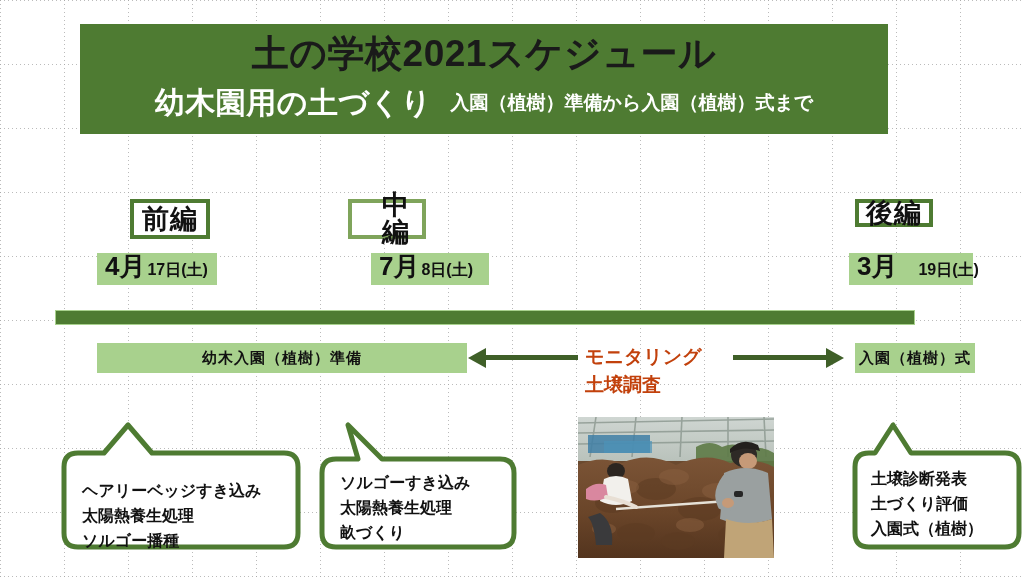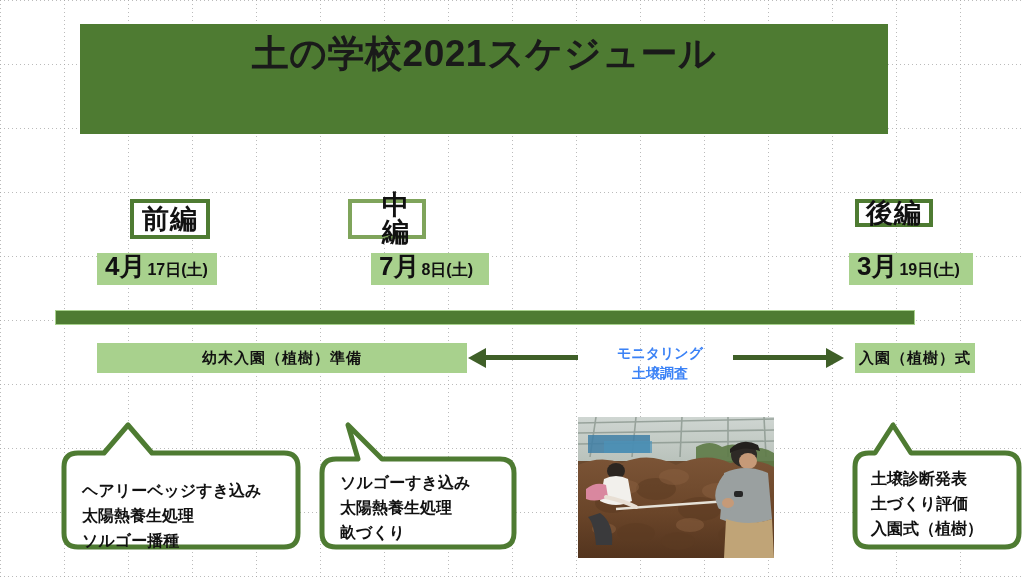--- a/index.html
+++ b/index.html
@@ -183,23 +183,23 @@
     border-right: 18px solid #3F5F28;
   }
   .arrow-head.right {
     border-left: 18px solid #3F5F28;
   }
   #monitoring-label {
     position: absolute;
     left: 585px;
     top: 343px;
     width: 150px;
-    text-align: center;
-    color: #3b82f6;
-    font-size: 14px;
+    text-align: left;
+    color: #c2410c;
+    font-size: 19px;
     font-weight: bold;
     line-height: 1.45;
     white-space: nowrap;
   }
 
   
   .callout {
     position: absolute;
   }
   .callout svg {
@@ -257,36 +257,40 @@
     <div class="grid-line-h" style="top: 384px;"></div>
     <div class="grid-line-h" style="top: 448px;"></div>
     <div class="grid-line-h" style="top: 512px;"></div>
     <div class="grid-line-h" style="top: 576px;"></div>
   </div>
 
 <div id="stage">
 
   <div id="header-banner">
     <div id="header-title">土の学校2021スケジュール</div>
+    <div id="header-subtitle-row">
+      <span id="header-subtitle-main">幼木園用の土づくり</span>
+      <span id="header-subtitle-note">入園（植樹）準備から入園（植樹）式まで</span>
+    </div>
   </div>
 
   <div class="phase-chip" style="left:97px; top:199px; width:80px; height:40px;margin-left:33px;">前編</div>
   <div class="date-chip" style="left:97px; top:253px; width:120px; height:32px;">
     <span class="date-month">4月</span>
     <span class="date-day">17日(土)</span>
   </div>
 
   <div class="phase-chip light" style="left:348px; top:199px; width:78px; height:40px;">中編</div>
   <div class="date-chip" style="left:343px; top:253px; width:118px; height:32px;margin-left:28px;">
     <span class="date-month">7月</span>
     <span class="date-day">8日(土)</span>
   </div>
 
   <div class="phase-chip" style="left:855px; top:199px; width:78px; height:28px;">後編</div>
-  <div class="date-chip" style="left:849px; top:253px; width:124px; height:32px;">
+  <div class="date-chip" style="left:849px; top:253px; width:124px; height:32px;gap:19px;">
     <span class="date-month">3月</span>
     <span class="date-day">19日(土)</span>
   </div>
 
   <div id="timeline-bar"></div>
 
   <div class="stage-bar" style="left:97px; top:343px; width:370px; height:30px;">幼木入園（植樹）準備</div>
 
   <div class="arrow-head left" style="left:468px; top:348px;"></div>
   <div class="arrow-line" style="left:485px; top:355px; width:93px;"></div>

